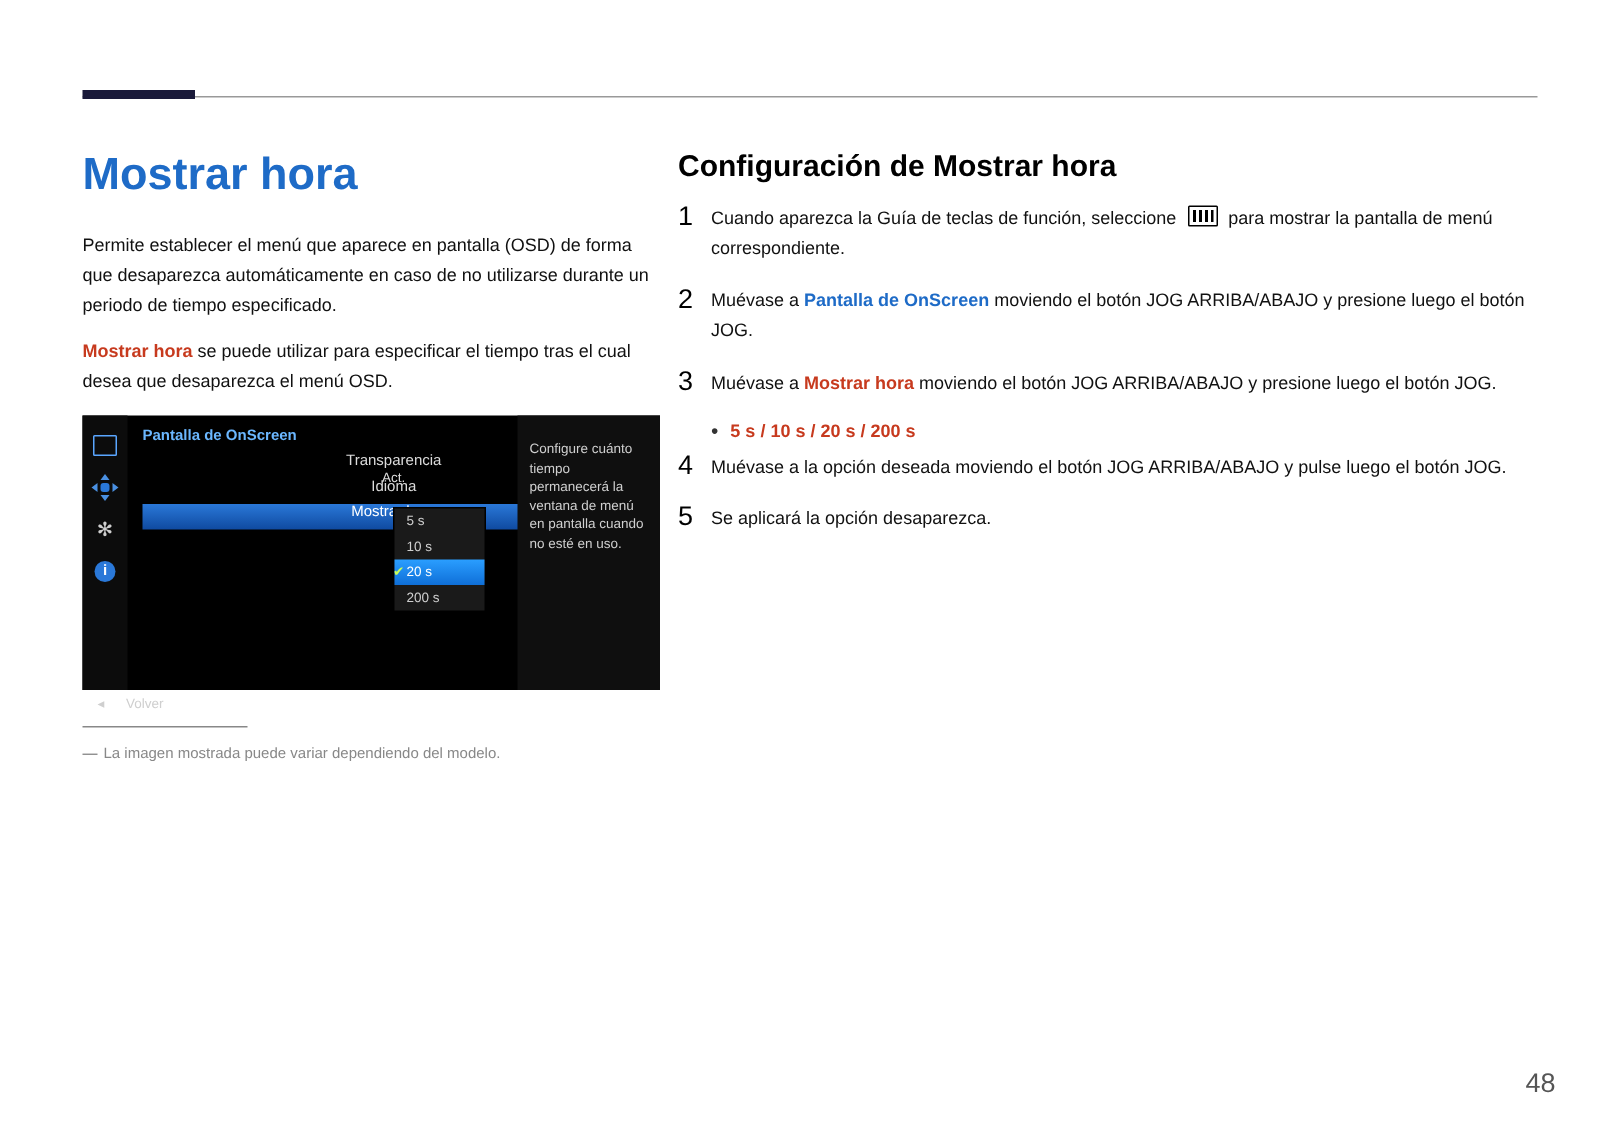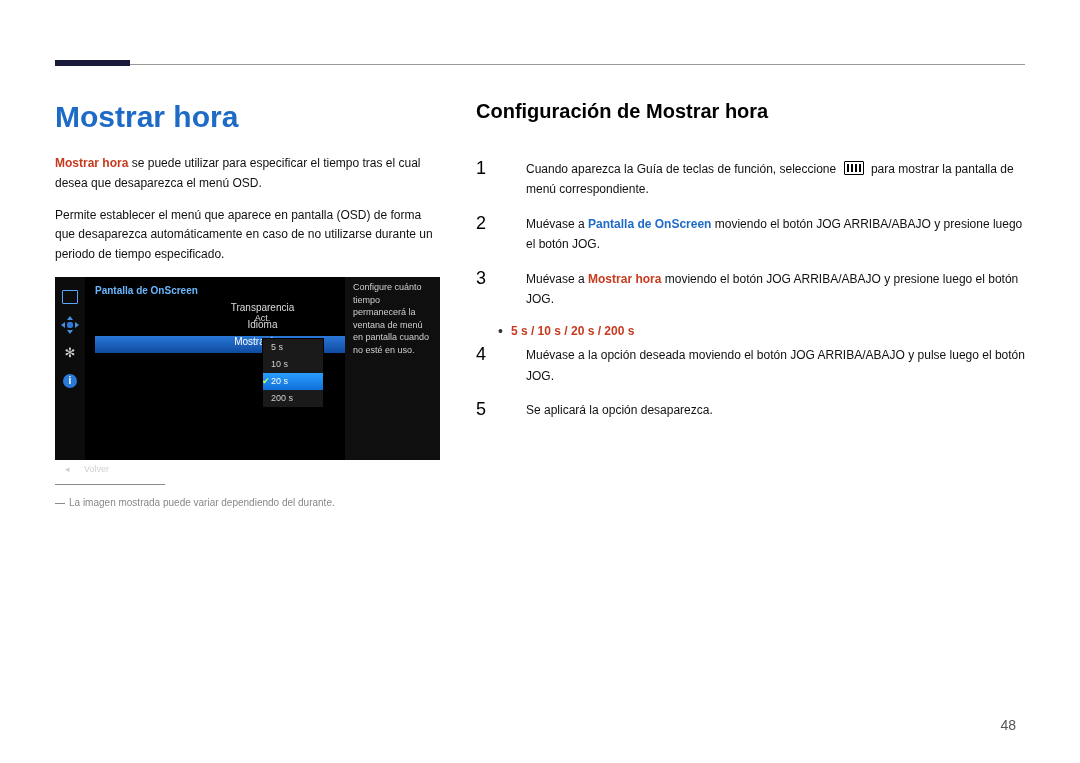--- a/index.html
+++ b/index.html
@@ -12,58 +12,58 @@
     --osd-blue:#1262c4;
     --osd-blue-bright:#1e88ff;
     --osd-text:#fff;
     --osd-sub:#bfbfbf;
     --page-num:#555;
   }
   html,body{margin:0;padding:0;background:#fff;font-family:Arial,Helvetica,sans-serif;color:#111;}
   .page{width:1080px;height:763px;position:relative;box-sizing:border-box;padding:0 55px;}
   .top-rule{position:absolute;left:55px;right:55px;top:64px;border-top:1px solid #999;}
   .top-accent{position:absolute;left:55px;top:60px;width:75px;height:6px;background:#1a1a3a;}
-  .columns{display:flex;gap:36px;padding-top:100px;box-sizing:border-box;}
+  .columns{display:flex;gap:12px;padding-top:100px;box-sizing:border-box;}
   .col-left{width:385px;flex:0 0 385px;}
   .col-right{flex:1;}
   h1.main{font-size:30px;font-weight:700;color:var(--blue);margin:0 0 20px 0;}
-  h2.sub{font-size:20px;font-weight:700;color:#000;margin:0 0 36px 0;}
+  h2.sub{font-size:20px;font-weight:700;color:#000;margin:0 0 12px 0;}
   p.body{font-size:12px;line-height:1.65;color:#111;margin:0 0 12px 0;}
   .accent-red{color:var(--red);font-weight:700;}
   .accent-blue{color:var(--blue);font-weight:700;}
   ol.steps{list-style:none;padding:0;margin:0;counter-reset:step;}
   ol.steps>li{display:flex;align-items:flex-start;margin:0 0 14px 0;font-size:12px;line-height:1.7;color:#111;}
   .step-num{flex:0 0 22px;font-size:18px;font-weight:400;color:#000;line-height:1;}
-  .step-body{flex:1;margin-left:28px;}
+  .step-body{flex:1;}
   .bullet-line{display:flex;align-items:center;margin:6px 0 6px 22px;font-size:12px;color:var(--red);font-weight:700;}
   .bullet-line .dot{font-size:14px;color:#333;margin-right:8px;font-weight:400;}
   .menu-icon{display:inline-block;width:18px;height:12px;border:1px solid #000;border-radius:1px;position:relative;vertical-align:-2px;margin:0 4px;}
   .menu-icon::before{content:"";position:absolute;left:2px;right:2px;top:2px;bottom:2px;
     background:repeating-linear-gradient(to right,#000 0 2px,transparent 2px 4px);}
   .footnote{font-size:10px;color:#888;margin-top:12px;}
   .footnote .dash{color:#666;margin-right:4px;}
-  .page-num{position:absolute;right:64px;bottom:30px;font-size:14px;color:var(--page-num);}
+  .page-num{position:absolute;right:43px;bottom:30px;font-size:18px;color:var(--page-num);}
 
   
   .osd-wrap{width:385px;margin-top:12px;margin-bottom:6px;}
   .osd{background:var(--osd-bg);color:var(--osd-text);font-size:10px;position:relative;height:183px;display:flex;}
   .osd-side{width:30px;background:#0c0c0c;display:flex;flex-direction:column;align-items:center;padding-top:12px;gap:12px;}
   .osd-main{flex:1;display:flex;flex-direction:column;}
   .osd-title{color:#6bb7ff;font-size:10px;padding:8px 10px 6px;font-weight:700;}
   .osd-list{padding:0 10px;}
   .osd-row{display:flex;align-items:center;height:17px;padding:0 6px;color:#dcdcdc;flex-direction:column;}
   .osd-row.sel{background:linear-gradient(to bottom,#2a78d8,#0f4aa0);color:#fff;}
   .osd-row .grow{flex:1;}
   .osd-row .val{color:#dcdcdc;font-size:9px;}
   .osd-row .arrow{color:#dcdcdc;font-size:9px;margin-left:6px;}
   .osd-popup{position:absolute;left:208px;top:62px;width:60px;background:#1a1a1a;box-shadow:0 0 0 1px #000;}
   .osd-popup .opt{height:17px;line-height:17px;padding:0 8px;color:#cfcfcf;font-size:9px;position:relative;}
   .osd-popup .opt.sel{background:linear-gradient(to bottom,#2a9eff,#0f6fd8);color:#fff;}
   .osd-popup .opt.sel::before{content:"✔";position:absolute;left:-1px;color:#c8ff5a;font-size:9px;}
-  .osd-desc{position:absolute;right:0;top:0;width:95px;background:#0f0f0f;color:#cfcfcf;font-size:9px;line-height:1.4;padding:4px 8px;box-sizing:border-box;height:100%;}
+  .osd-desc{position:absolute;right:0;top:0;width:95px;background:#0f0f0f;color:#cfcfcf;font-size:9px;line-height:1.4;padding:16px 8px;box-sizing:border-box;height:100%;}
   .osd-foot{height:18px;line-height:18px;text-align:left;color:#cfcfcf;font-size:9px;padding:0 10px;}
   .osd-foot .tri{display:inline-block;margin-right:12px;color:#cfcfcf;}
   .hr-foot{border:none;border-top:1px solid #888;margin:6px 0 0 0;width:110px;}
 
   
   .ic{width:16px;height:16px;display:flex;align-items:center;justify-content:center;}
   .ic-monitor{width:18px;height:12px;border:1px solid #5aa6ff;border-radius:1px;}
   .ic-jog{width:16px;height:16px;position:relative;}
   .ic-jog::before{content:"";position:absolute;left:5px;top:5px;width:6px;height:6px;background:#2a78d8;border-radius:2px;}
   .ic-jog .a{position:absolute;width:0;height:0;}
@@ -78,24 +78,24 @@
 <body>
 
 <div class="page">
   <div class="top-rule"></div>
   <div class="top-accent"></div>
 
   <div class="columns">
 
     <div class="col-left">
       <h1 class="main">Mostrar hora</h1>
+      <p class="body">Permite establecer el menú que aparece en pantalla (OSD) de forma que desaparezca automáticamente en caso de no utilizarse durante un periodo de tiempo especificado.</p>
       <p class="body">
         <span class="accent-red">Mostrar hora</span><span> se puede utilizar para especificar el tiempo tras el cual desea que desaparezca el menú OSD.</span>
       </p>
-      <p class="body">Permite establecer el menú que aparece en pantalla (OSD) de forma que desaparezca automáticamente en caso de no utilizarse durante un periodo de tiempo especificado.</p>
 
       <div class="osd-wrap">
         <div class="osd">
           <div class="osd-side">
             <div class="ic">
                 <div class="ic-monitor"></div>
               </div>
             <div class="ic ic-jog">
               <span class="a up"></span>
                 <span class="a dn"></span>
@@ -131,21 +131,21 @@
           <div class="osd-desc">Configure cuánto tiempo permanecerá la ventana de menú en pantalla cuando no esté en uso.</div>
         </div>
         <div class="osd-foot">
           <span class="tri">◂</span>
           <span>Volver</span>
         </div>
       </div>
 
       <hr class="hr-foot">
       <div class="footnote">
-        <span class="dash">―</span><span>La imagen mostrada puede variar dependiendo del durante.</span>
+        <span class="dash">―</span><span>La imagen mostrada puede variar dependiendo del modelo.</span>
       </div>
     </div>
 
     <div class="col-right">
       <h2 class="sub">Configuración de Mostrar hora</h2>
       <ol class="steps">
         <li>
           <span class="step-num">1</span>
           <span class="step-body">
             <span>Cuando aparezca la Guía de teclas de función, seleccione </span><span class="menu-icon"></span><span> para mostrar la pantalla de menú correspondiente.</span>

